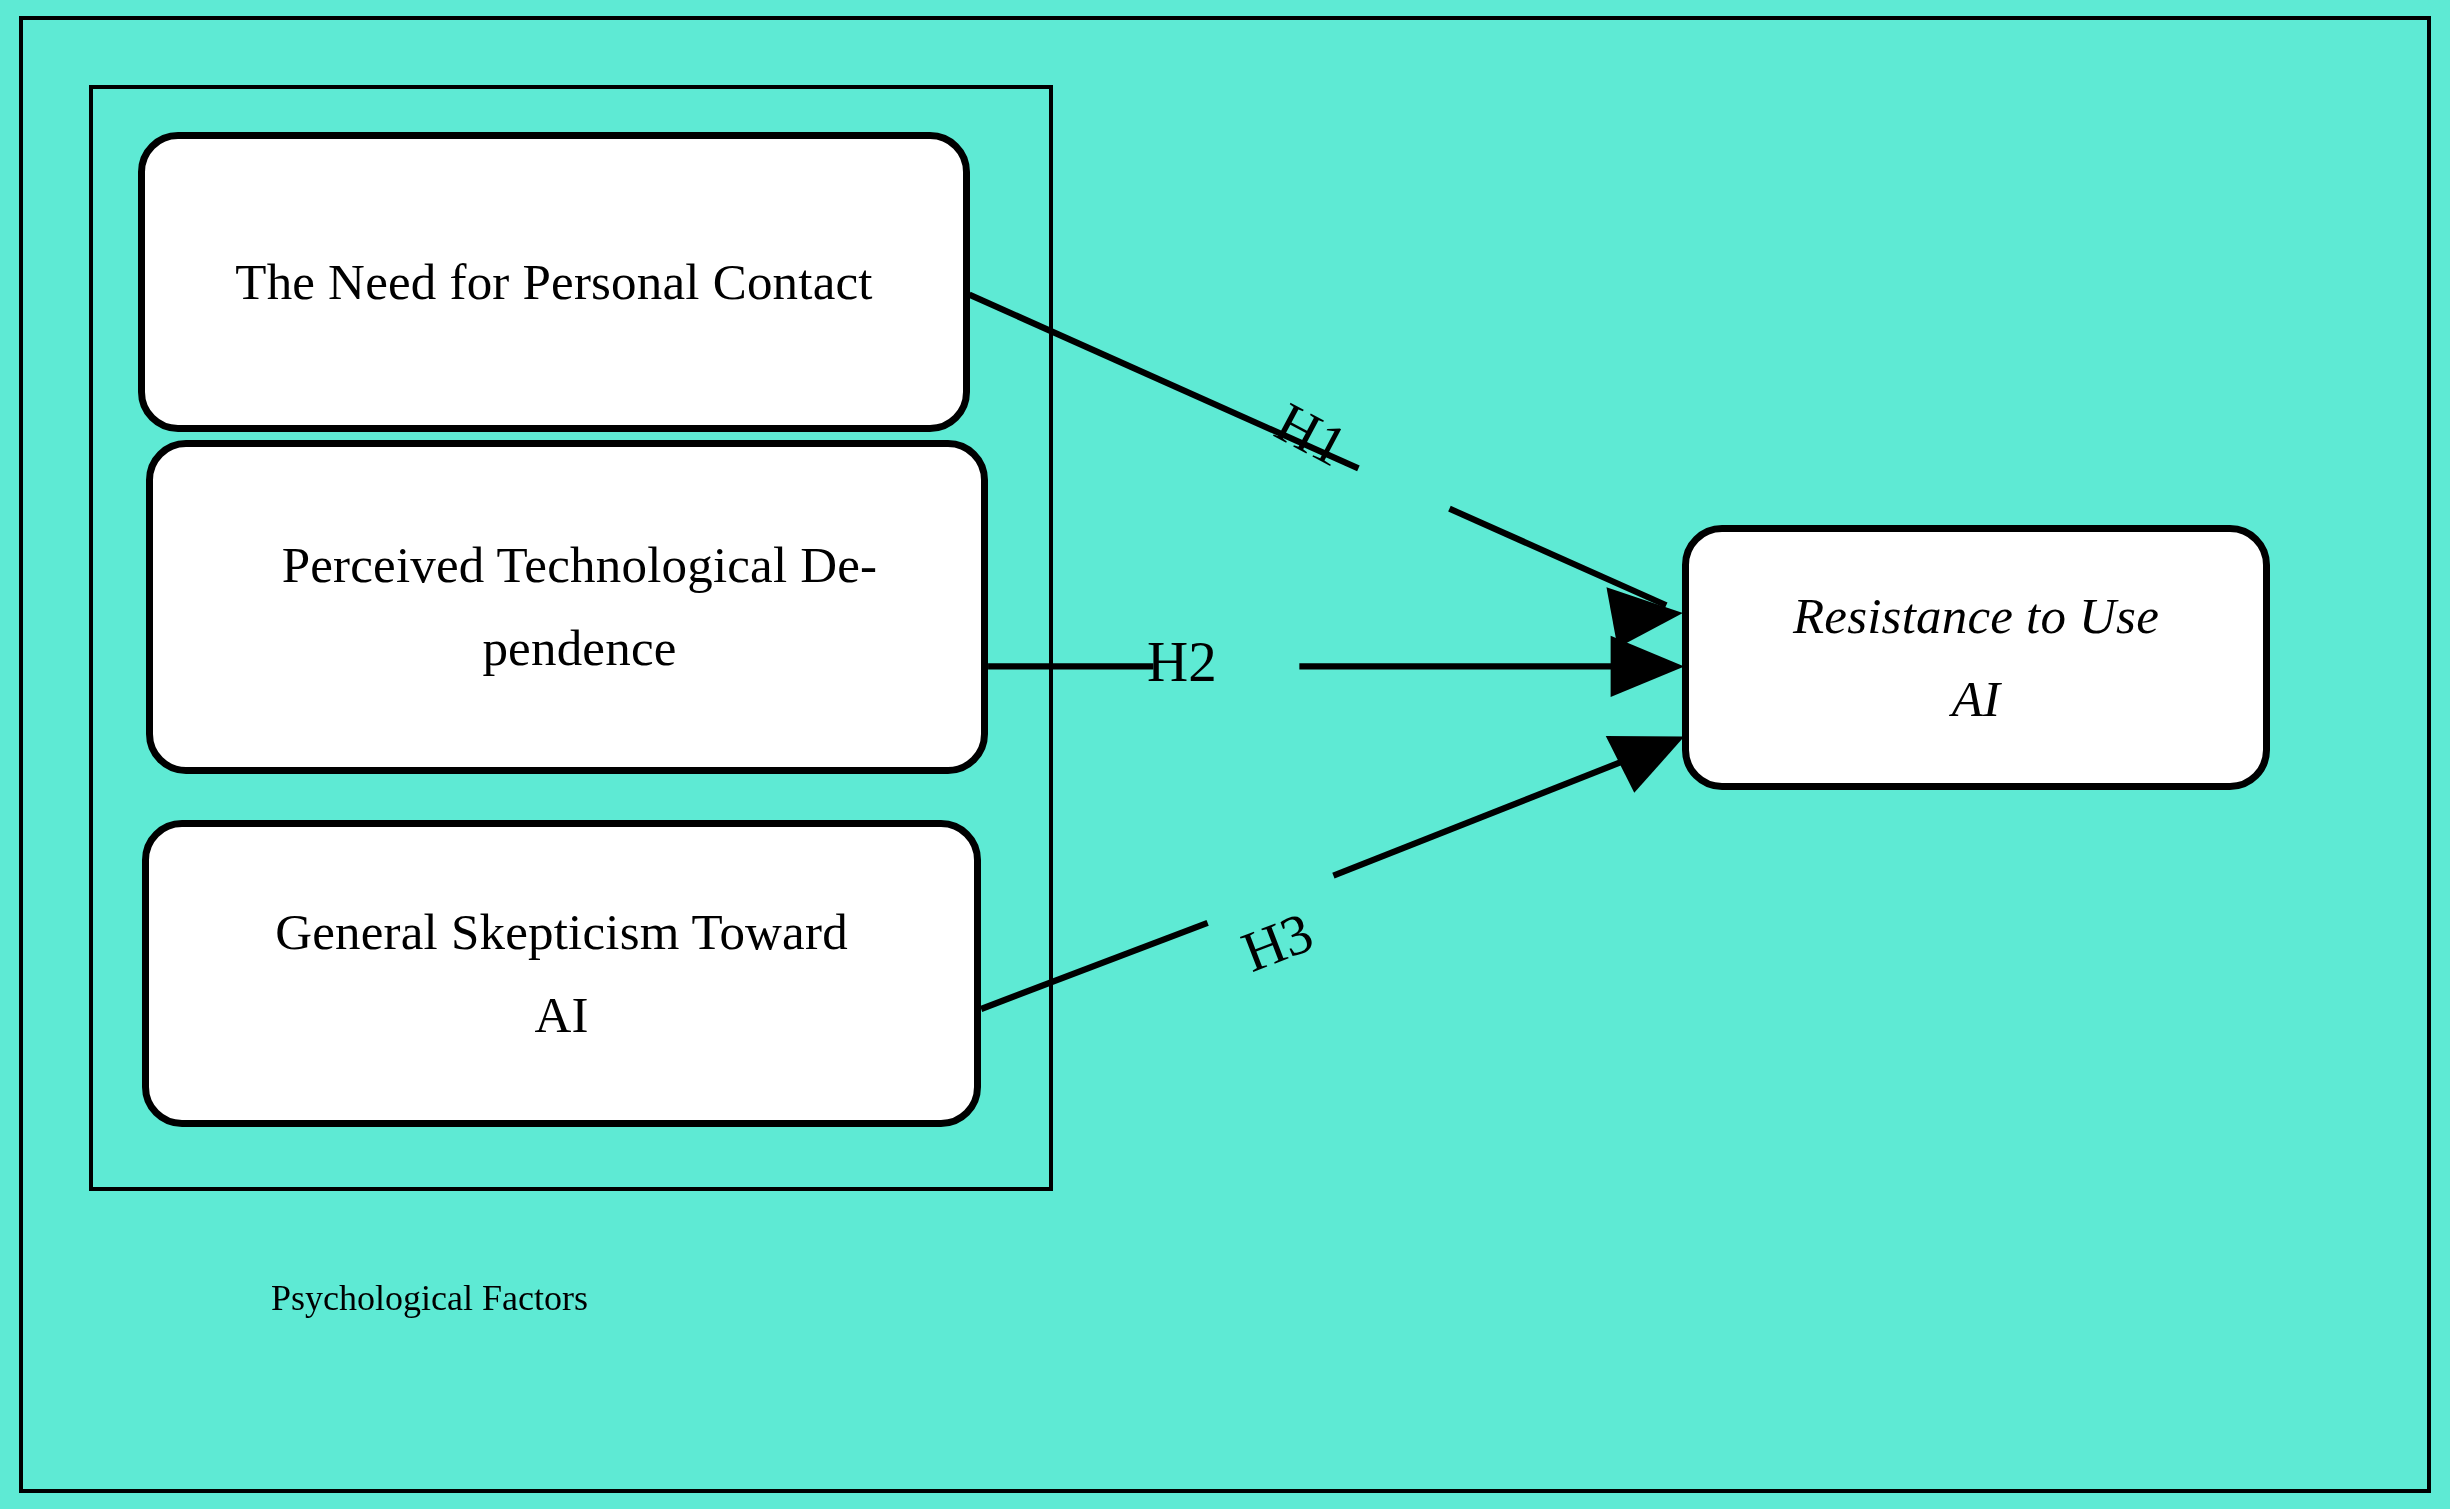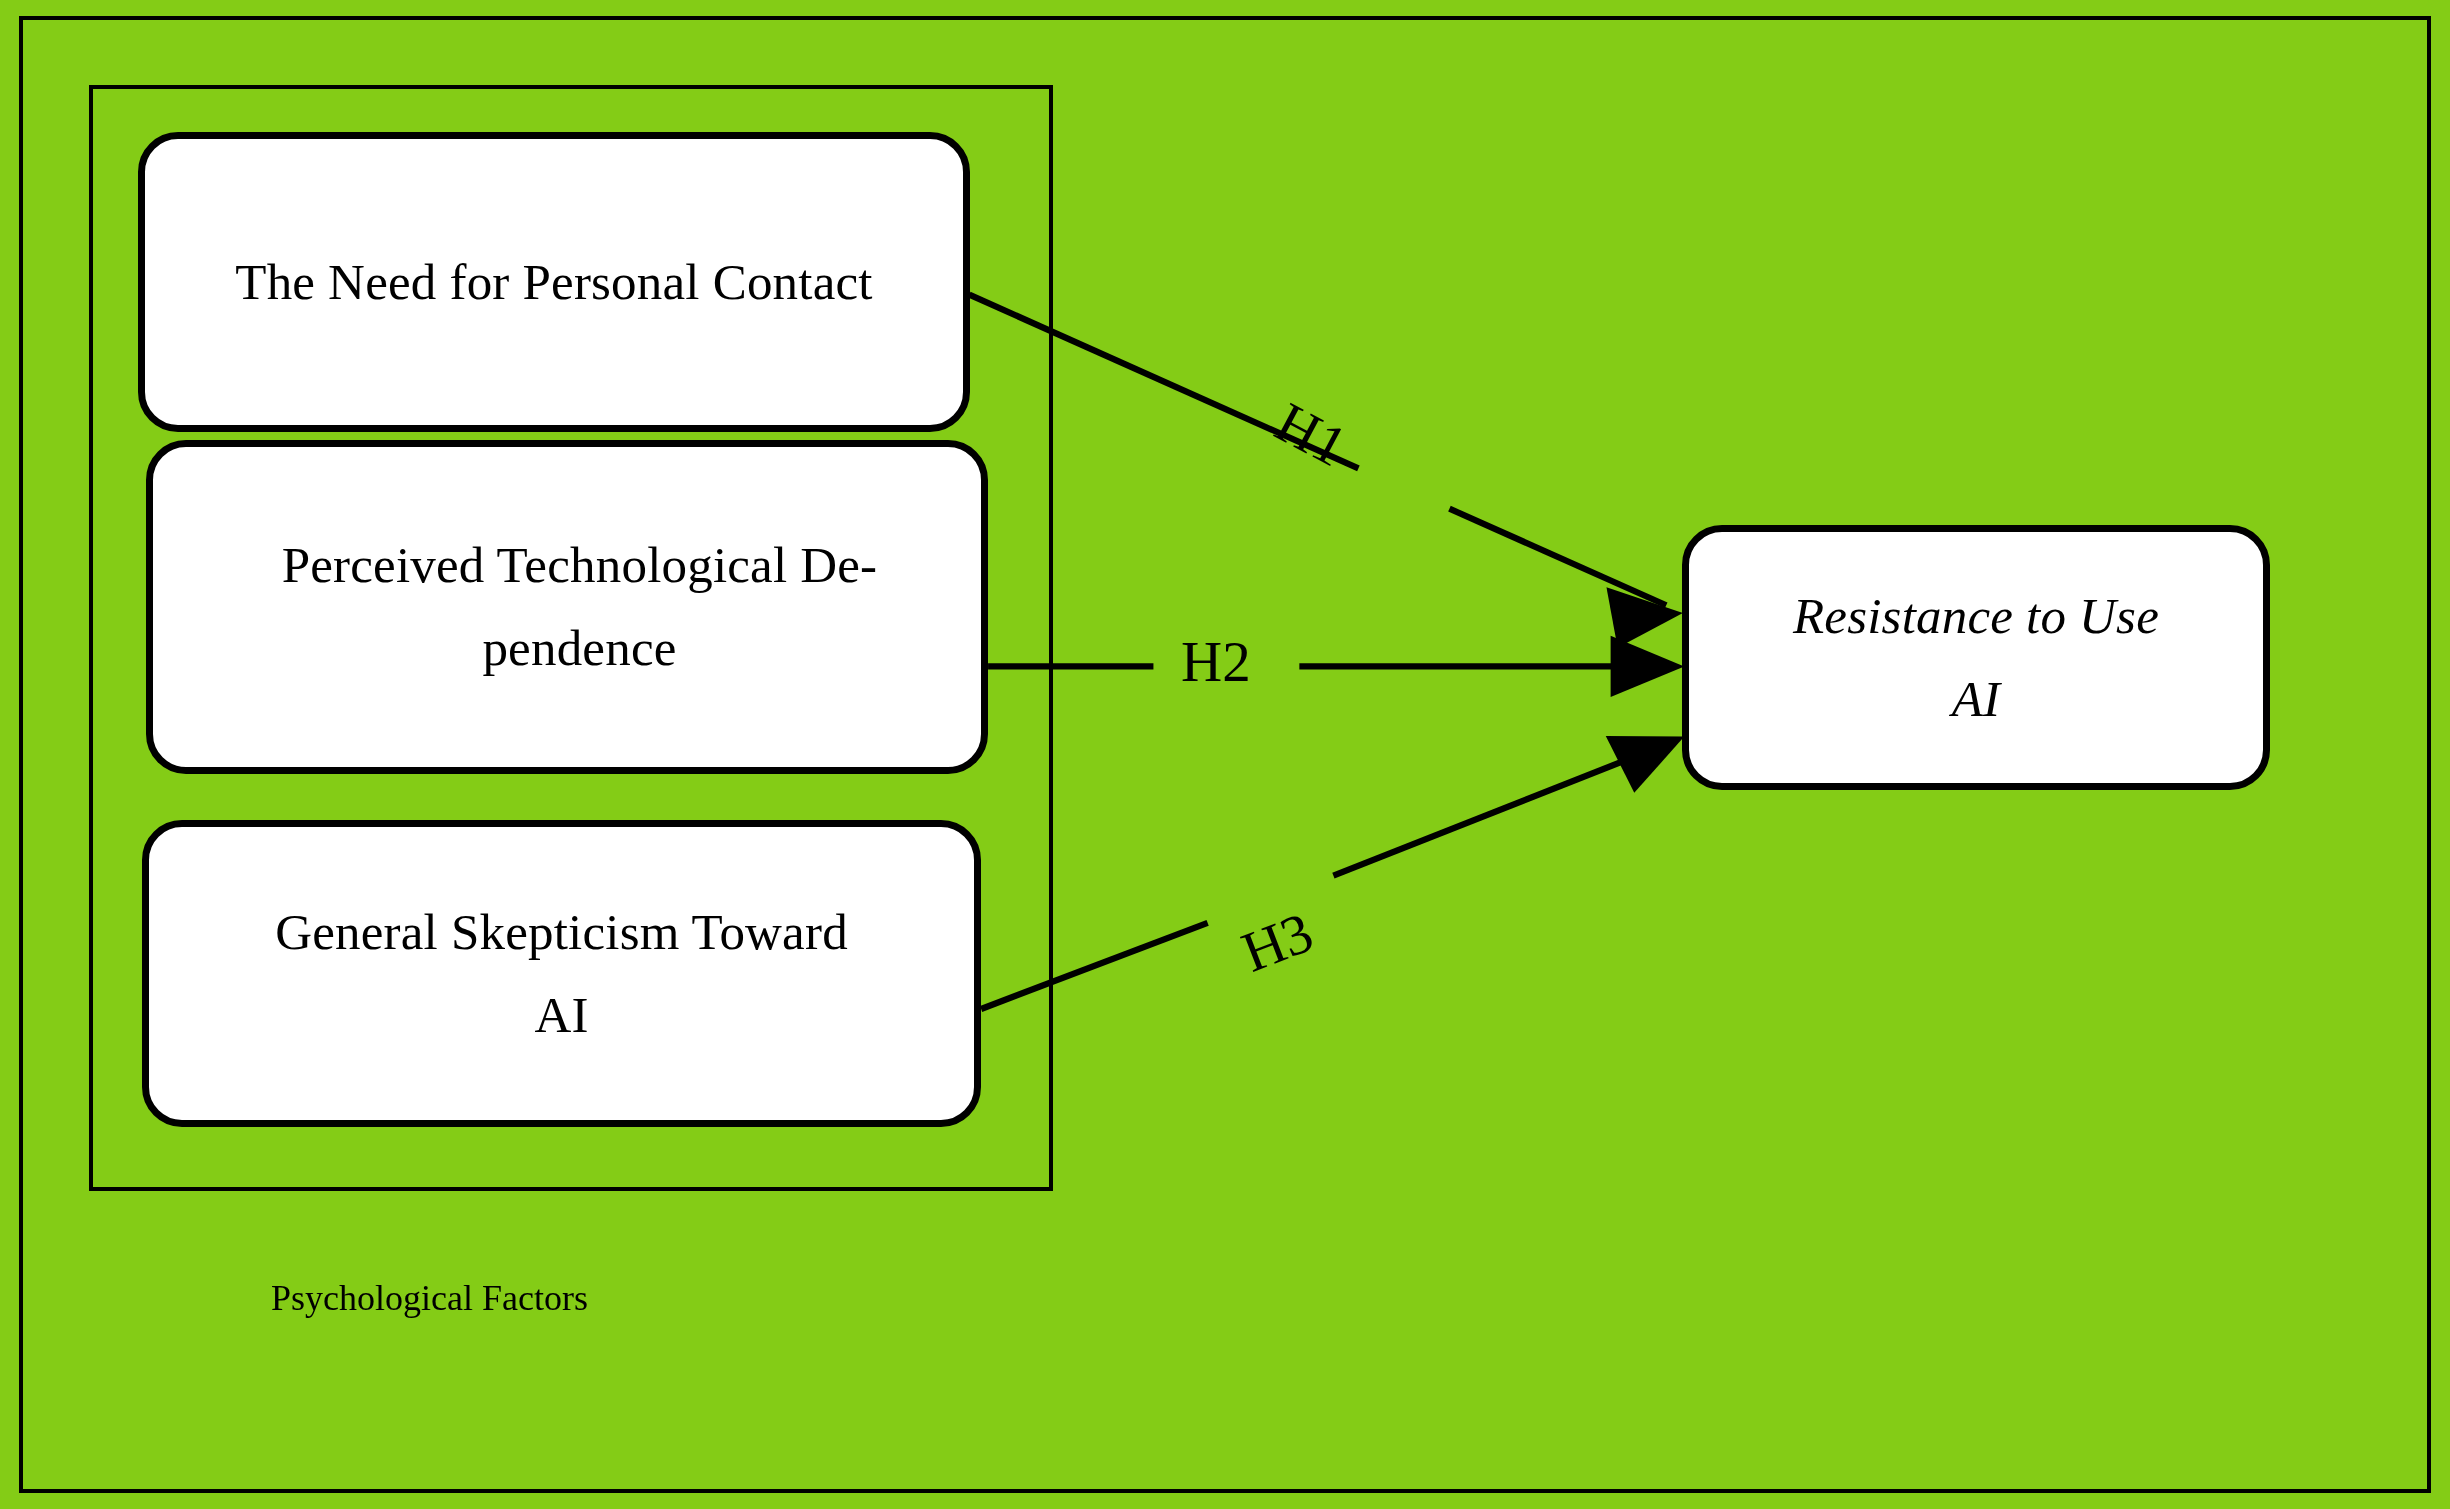--- a/index.html
+++ b/index.html
@@ -4,21 +4,21 @@
 <style>
   html, body {
     margin: 0;
     padding: 0;
     background: #ffffff;
   }
   #page {
     position: relative;
     width: 2450px;
     height: 1510px;
-    background: #84cc16;
+    background: #5eead4;
     font-family: "Liberation Serif", "DejaVu Serif", serif;
     overflow: hidden;
   }
   
   #outer-frame {
     position: absolute;
     left: 19px;
     top: 16px;
     width: 2412px;
     height: 1477px;
@@ -113,21 +113,21 @@
     color: #000000;
     white-space: nowrap;
   }
   #label-h1 {
     left: 1296px;
     top: 389px;
     transform: rotate(28deg);
     transform-origin: left top;
   }
   #label-h2 {
-    left: 1181px;
+    left: 1147px;
     top: 629px;
   }
   #label-h3 {
     left: 1233px;
     top: 924px;
     transform: rotate(-21deg);
     transform-origin: left top;
   }
 </style>
 </head>

